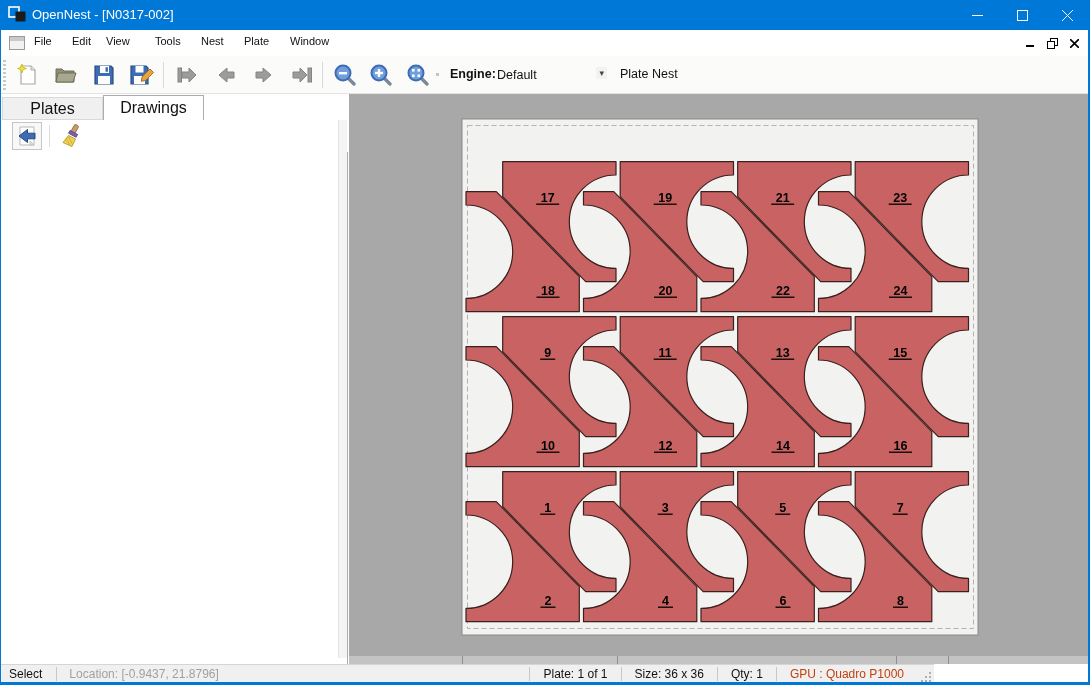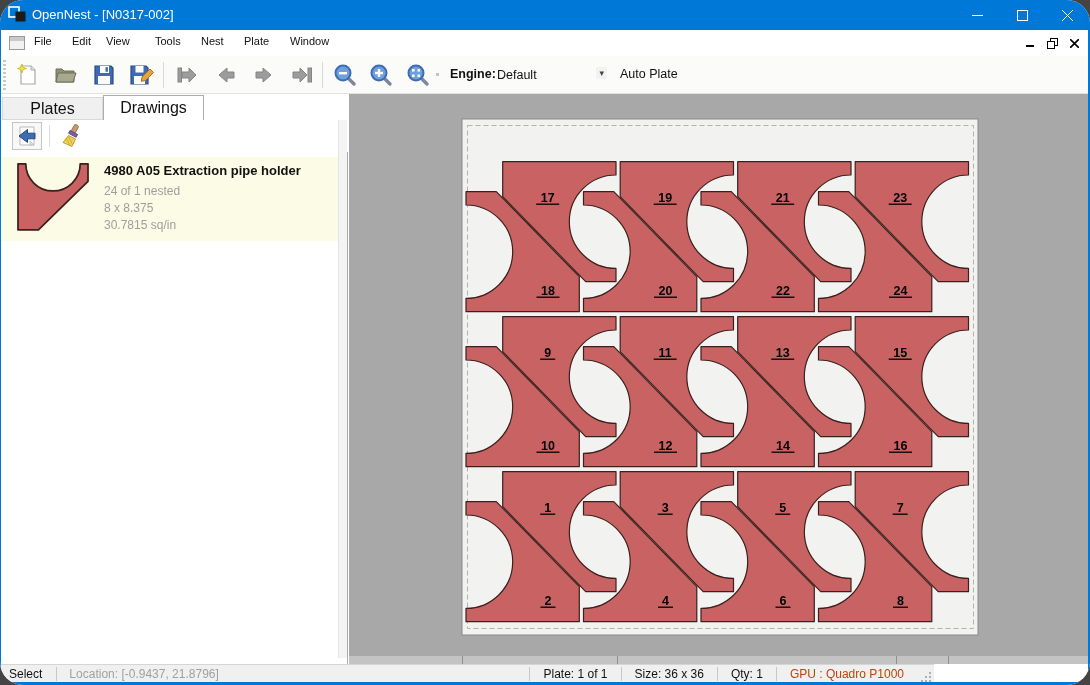--- a/index.html
+++ b/index.html
@@ -1,17 +1,17 @@
 <!DOCTYPE html>
 <html><head>
 <meta charset="utf-8">
 <style>
   html,body{margin:0;padding:0;background:#444;}
   *{box-sizing:border-box;font-family:"Liberation Sans",sans-serif;}
-  .window{position:relative;width:1090px;height:685px;background:#FFF;overflow:hidden;border-radius:23px;}
+  .window{position:relative;width:1090px;height:685px;background:#FFF;overflow:hidden;}
 
   
   .titlebar{position:absolute;left:0;top:0;width:1090px;height:30px;background:#0078D7;color:#FFF;}
   .app-icon{position:absolute;left:8px;top:6px;width:20px;height:18px;}
   .title-text{position:absolute;left:32px;top:7px;font-size:13px;}
   .win-btn{position:absolute;top:0;width:45px;height:30px;display:flex;align-items:center;justify-content:center;}
   .win-btn svg{display:block;}
   .btn-min{right:90px;} .btn-max{right:45px;} .btn-close{right:0;}
 
   
@@ -218,21 +218,21 @@
       </svg>
     </span>
 
     <span style="position:absolute;left:436px;top:17px;width:3px;height:3px;background:#C4C4C4"></span>
 
     <span class="engine-label">Engine:</span>
     <span class="engine-combo">
       <span>Default</span>
       <span class="combo-arrow">▾</span>
     </span>
-    <span class="autonest">Auto Plate</span>
+    <span class="autonest">Plate Nest</span>
   </div>
 
   <div class="body">
 
     <div class="sidebar">
       <div class="tabstrip">
         <span class="tab tab-inactive">Plates</span>
         <span class="tab tab-active">Drawings</span>
       </div>
       <div class="paneltoolbar">
@@ -247,31 +247,20 @@
         <span class="pbtn pbtn2">
           <svg width="22" height="24" viewBox="0 0 22 24">
             <rect x="12.5" y="0.5" width="4.5" height="9" rx="1.5" transform="rotate(28 14.7 5)" fill="#C89B6A" stroke="#8F6B40" stroke-width="0.8"></rect>
             <rect x="8.8" y="8.2" width="8.6" height="3.2" transform="rotate(28 13 9.8)" fill="#7B5EA7" stroke="#5A4380" stroke-width="0.8"></rect>
             <path d="M8.5,11.5 L15.5,15 L12,22.5 L3,18.5 Z" fill="#EFD255" stroke="#B89A25" stroke-width="0.9"></path>
             <path d="M6,14 L9.5,20.5 M8.5,12.8 L12,19.5" stroke="#C8A830" stroke-width="0.9"></path>
           </svg>
         </span>
       </div>
 
-      <div class="drawing-item" style="background: rgb(251, 251, 230);">
-        <span class="thumb">
-          <svg id="thumb-svg" width="82" height="70" viewBox="-3 -3 126 120">
-            <path id="thumb-path" d="M0,113.3 V0 H13.3 A46.7,46.7 0 0 0 106.7,0 H120 V30.3 L35,113.3 Z" stroke-width="3" stroke-linejoin="round" fill="#C96363" stroke="#3A211D"></path>
-          </svg>
-        </span>
-        <span class="item-title">4980 A05 Extraction pipe holder</span>
-        <span class="item-line il1">24 of 1 nested</span>
-        <span class="item-line il2">8 x 8.375</span>
-        <span class="item-line il3">30.7815 sq/in</span>
-      </div>
 
       <span class="scrolltrack"></span>
     </div>
 
     <div class="canvas">
       <svg id="plate-svg" width="741" height="562" viewBox="0 0 741 562">
           <rect x="113" y="25" width="516" height="516" fill="#F2F2F1" stroke="#8A8A8A" stroke-width="1"></rect>
           <rect x="118.5" y="31.5" width="506" height="503" fill="none" stroke="#B2B2B2" stroke-width="1" stroke-dasharray="5 3"></rect>
           <path d="M0,0 H113.3 V13.3 A46.7,46.7 0 0 0 113.3,106.7 V120 H83 L0,35 Z" transform="translate(153.7,67.7)" fill="#C96363" stroke="#3A211D" stroke-width="1.2" stroke-linejoin="round"></path>
           <path d="M0,0 H113.3 V13.3 A46.7,46.7 0 0 0 113.3,106.7 V120 H83 L0,35 Z" transform="translate(271.2,67.7)" fill="#C96363" stroke="#3A211D" stroke-width="1.2" stroke-linejoin="round"></path>

